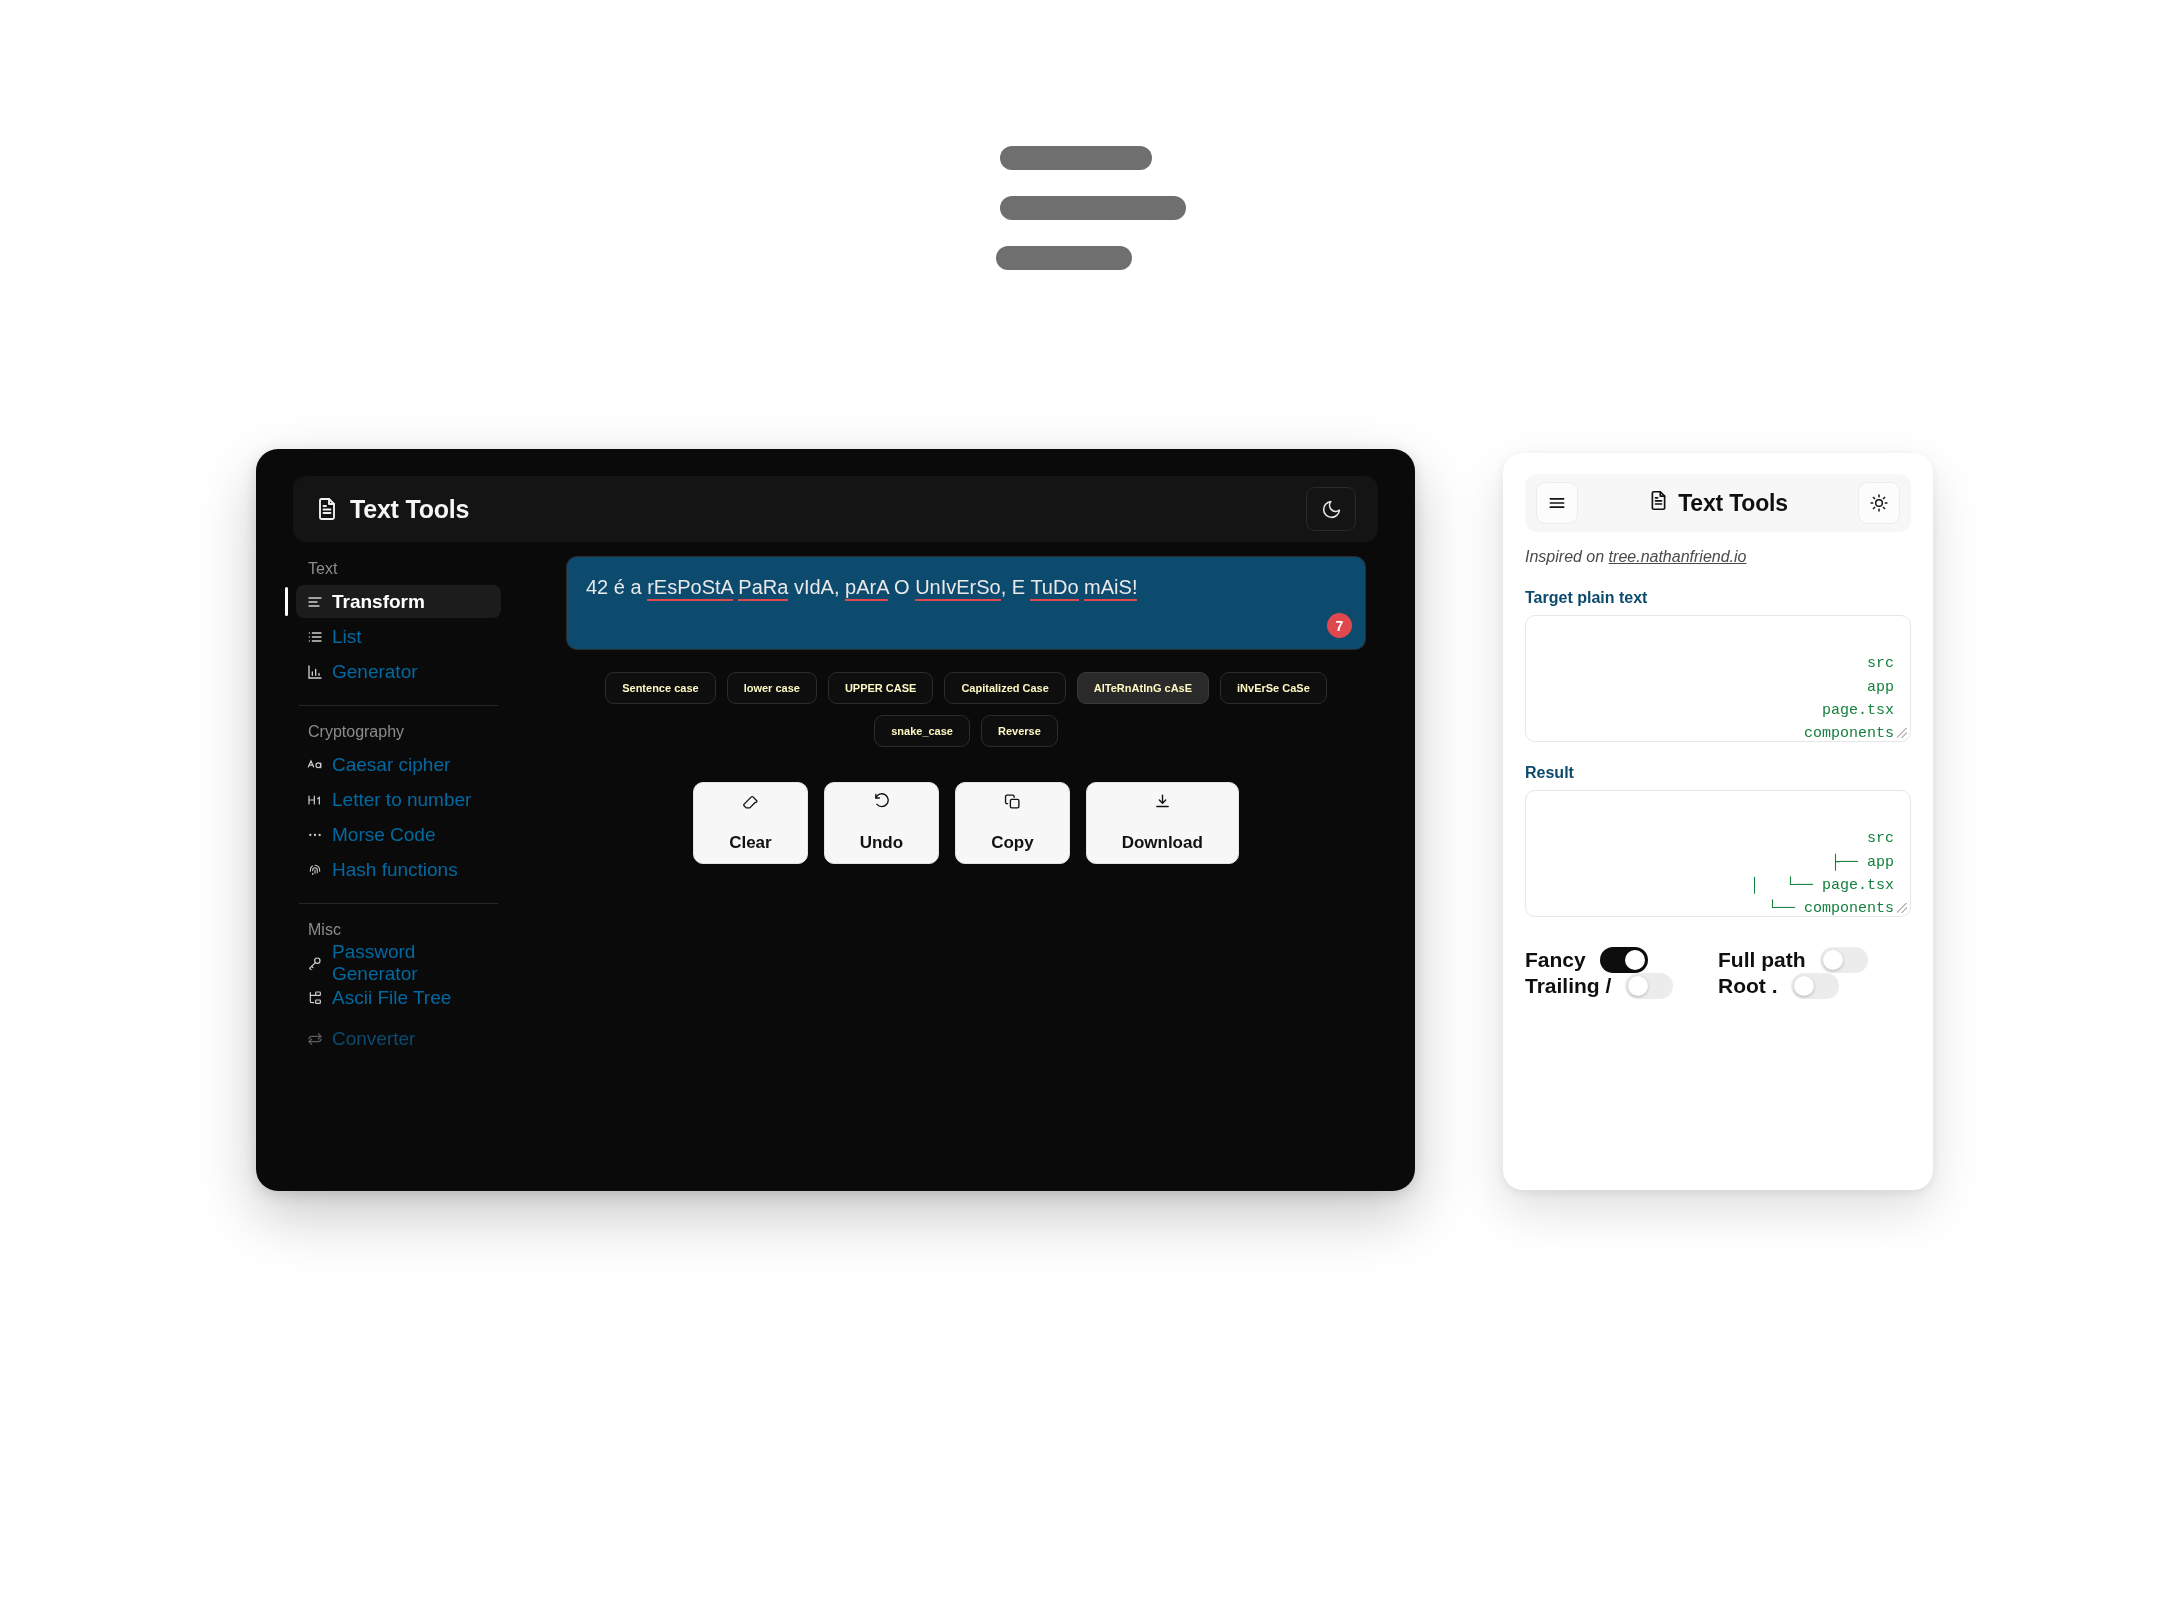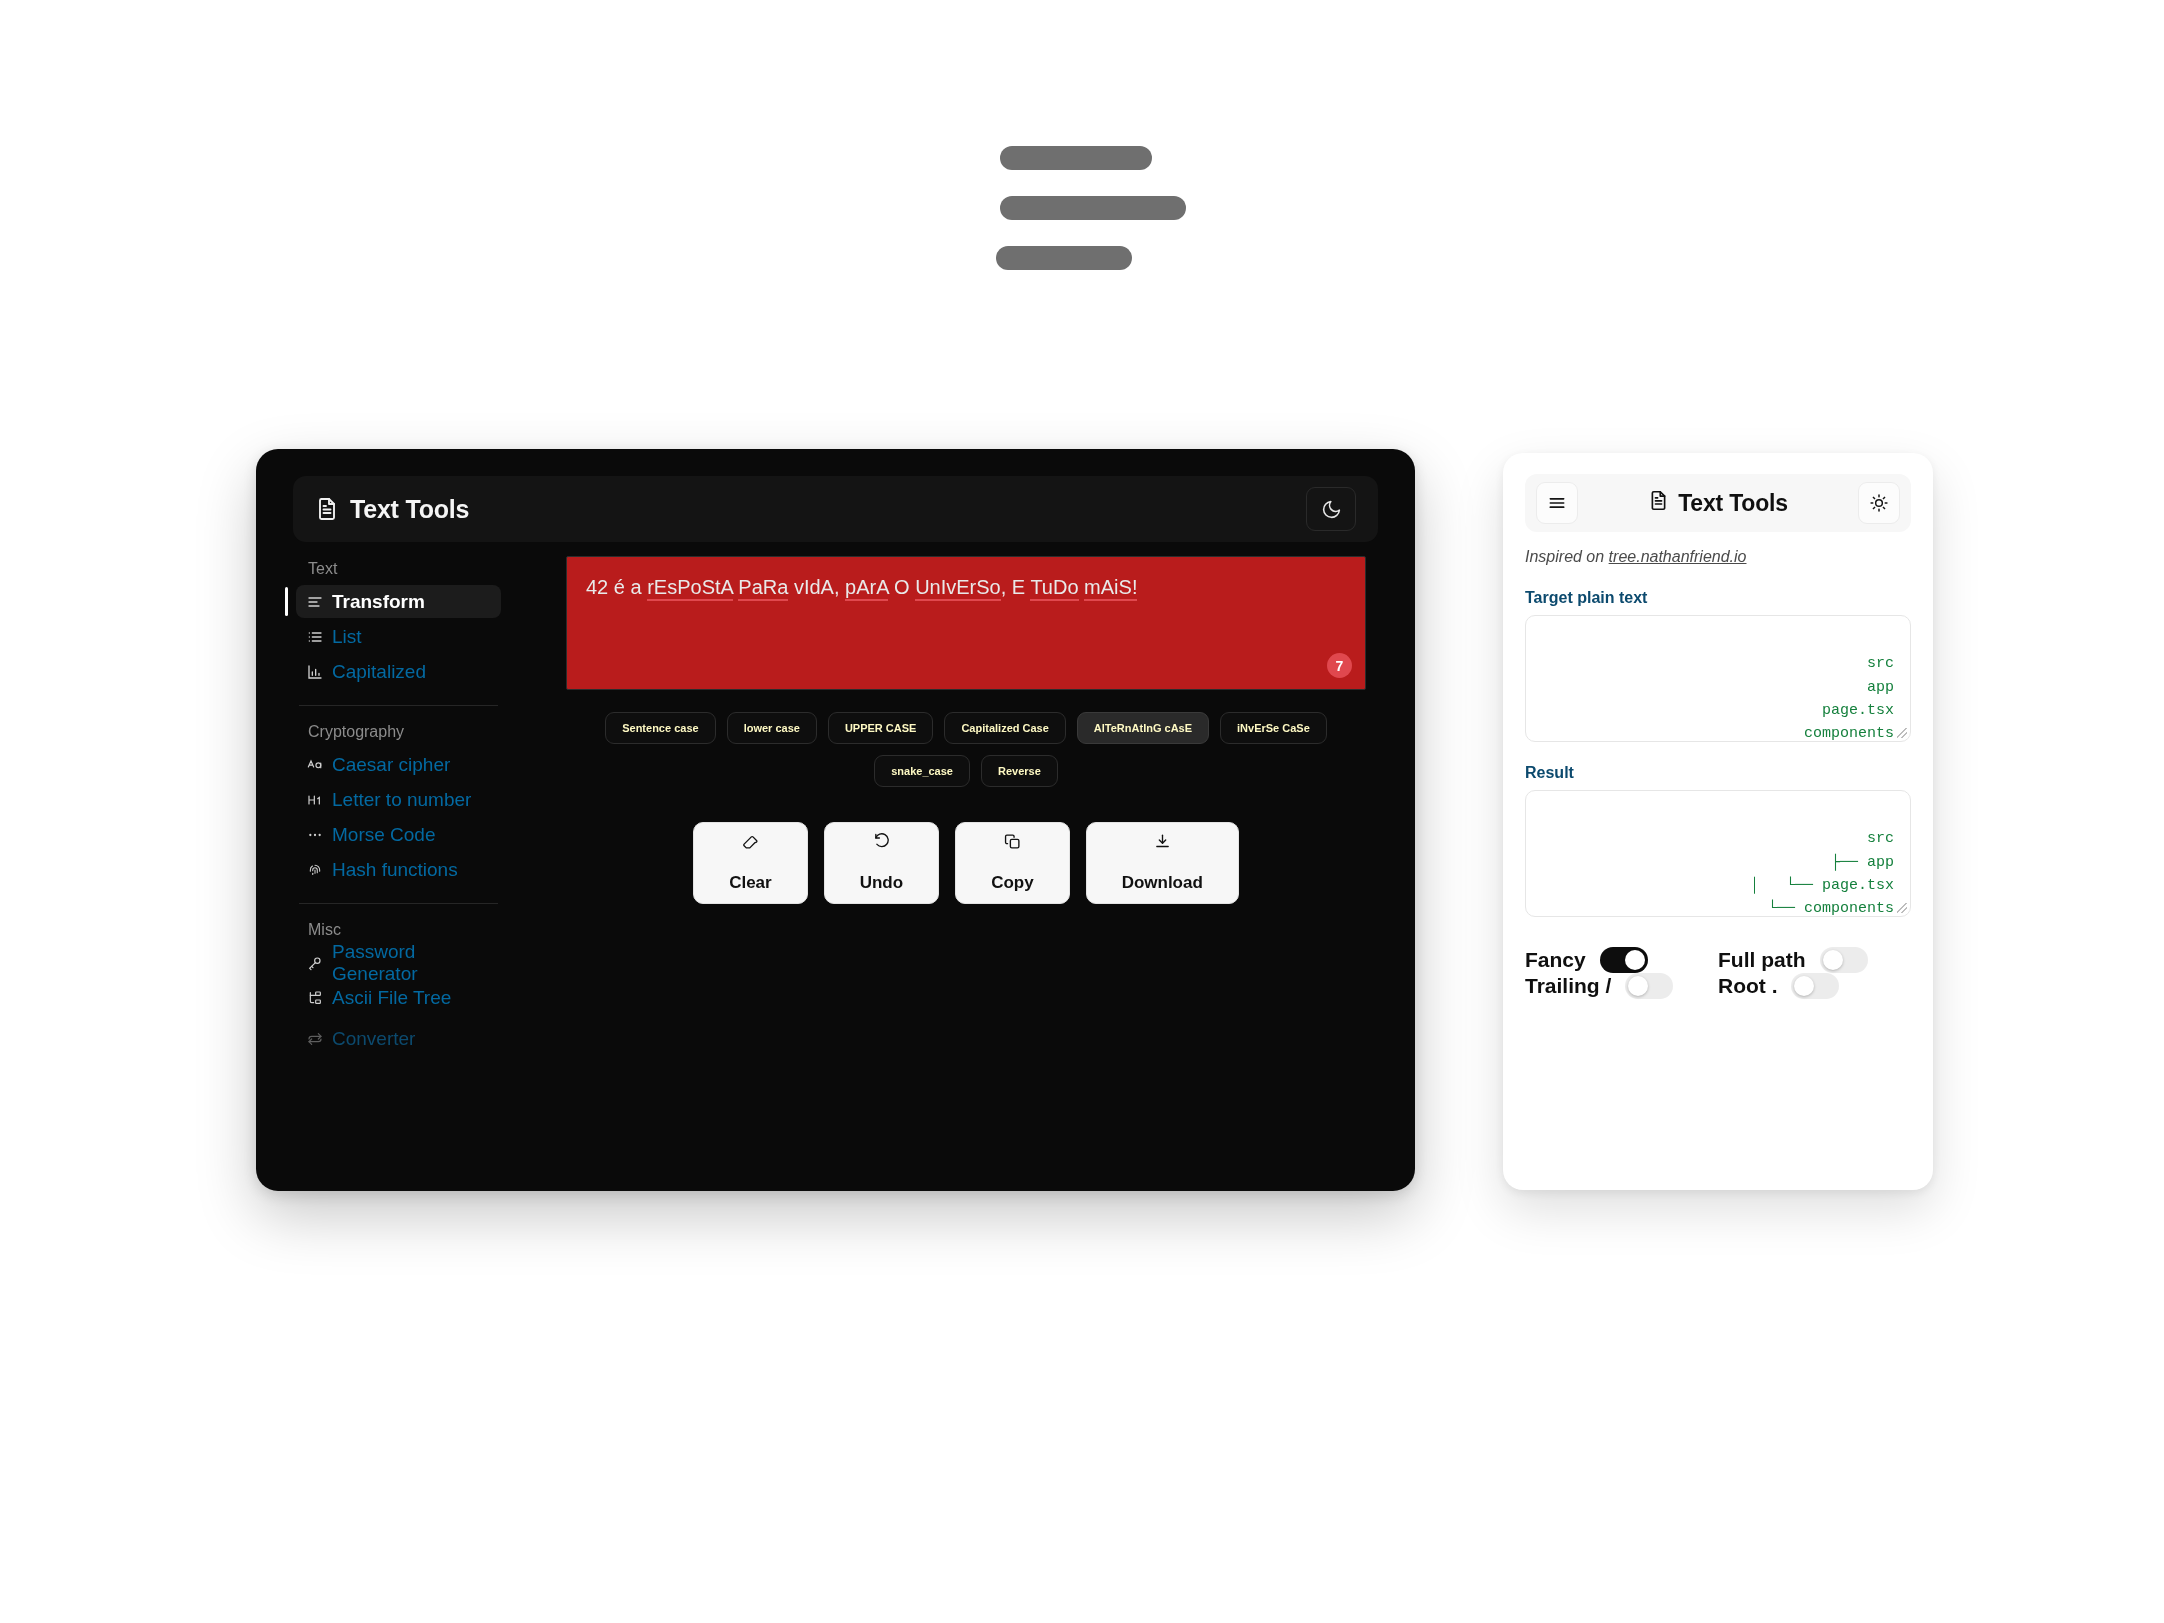--- a/index.html
+++ b/index.html
@@ -75,24 +75,24 @@
     width: 3px; height: 29px; background:#ffffff; border-radius: 2px;
   }
   .side-item.disabled { color: #0c4a6e; margin-top: 8px; }
   .side-item.disabled .si-ico { color: #5e5e5e; }
   .side-div { height:1px; background:#262626; margin: 17px 3px 17px 3px; }
 
   
   .dw-main { position: absolute; left: 566px; top: 556px; width: 800px; }
   .ta-wrap { position: relative; }
   .dark-ta {
-    width: 800px; height: 134px;
-    background: #b91c1c;
+    width: 800px; height: 94px;
+    background: #0c4a6e;
     border: 1px solid #2c2c2c;
-    border-radius: 2px;
+    border-radius: 11px;
     color: #e9e9e9; font-size: 20px; line-height: 1.45;
     padding: 17px 20px;
     font-family: "Liberation Sans", sans-serif;
     resize: none; outline: none;
   }
   .ta-text {
     position: absolute; left: 20px; top: 17px; width: 760px;
     color: #e9e9e9; font-size: 20px; line-height: 1.45;
     white-space: pre-wrap; pointer-events: none;
   }
@@ -252,21 +252,21 @@
       </span>
       <span>List</span>
     </div>
     <div class="side-item">
       <span class="si-ico">
         <svg width="16" height="16" viewBox="0 0 24 24" fill="none" stroke="currentColor" stroke-width="2" stroke-linecap="round">
           <path d="M3 3v18h18"></path>
             <path d="M8 17v-5M13 17V8M18 17v-3"></path>
         </svg>
       </span>
-      <span>Capitalized</span>
+      <span>Generator</span>
     </div>
 
     <div class="side-div"></div>
 
     <div class="side-head">Cryptography</div>
     <div class="side-item">
       <span class="si-ico">
         <svg width="16" height="14" viewBox="0 0 24 20" fill="none" stroke="currentColor" stroke-width="1.8" stroke-linecap="round">
           <path d="M2 13 6 4l4 9M3.2 10.2h5.6"></path>
             <circle cx="17" cy="10.5" r="3.6"></circle>

